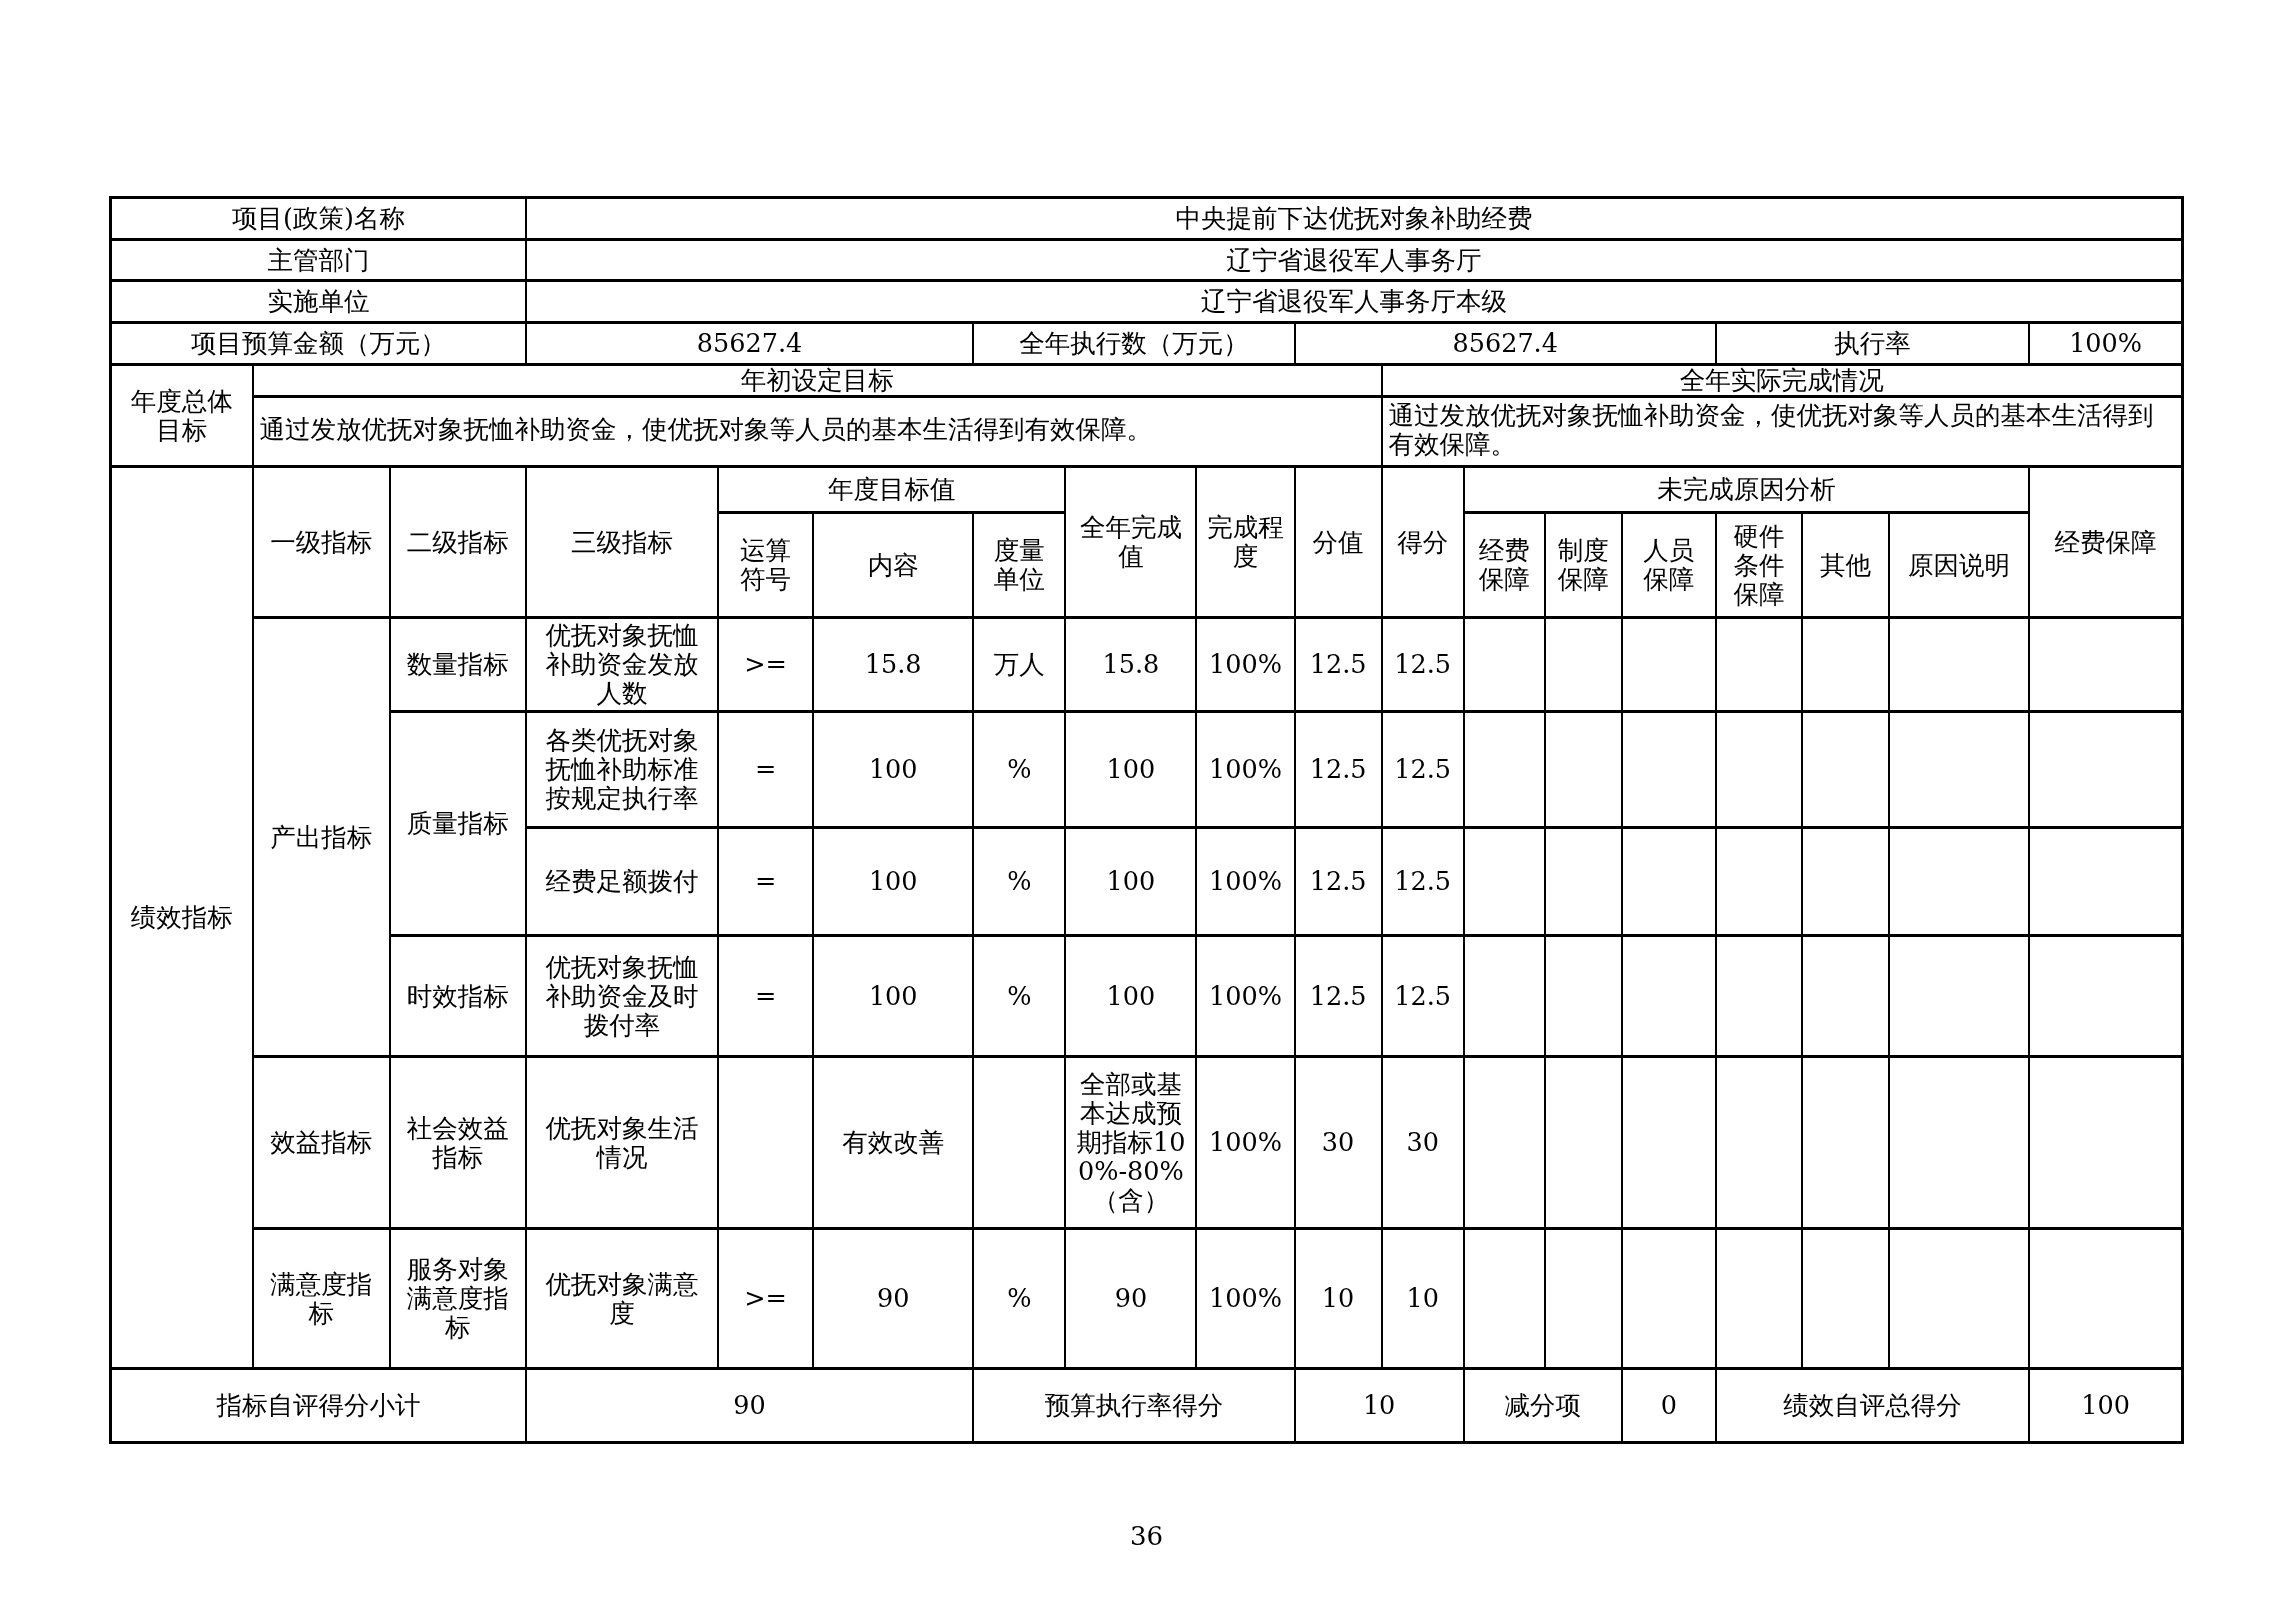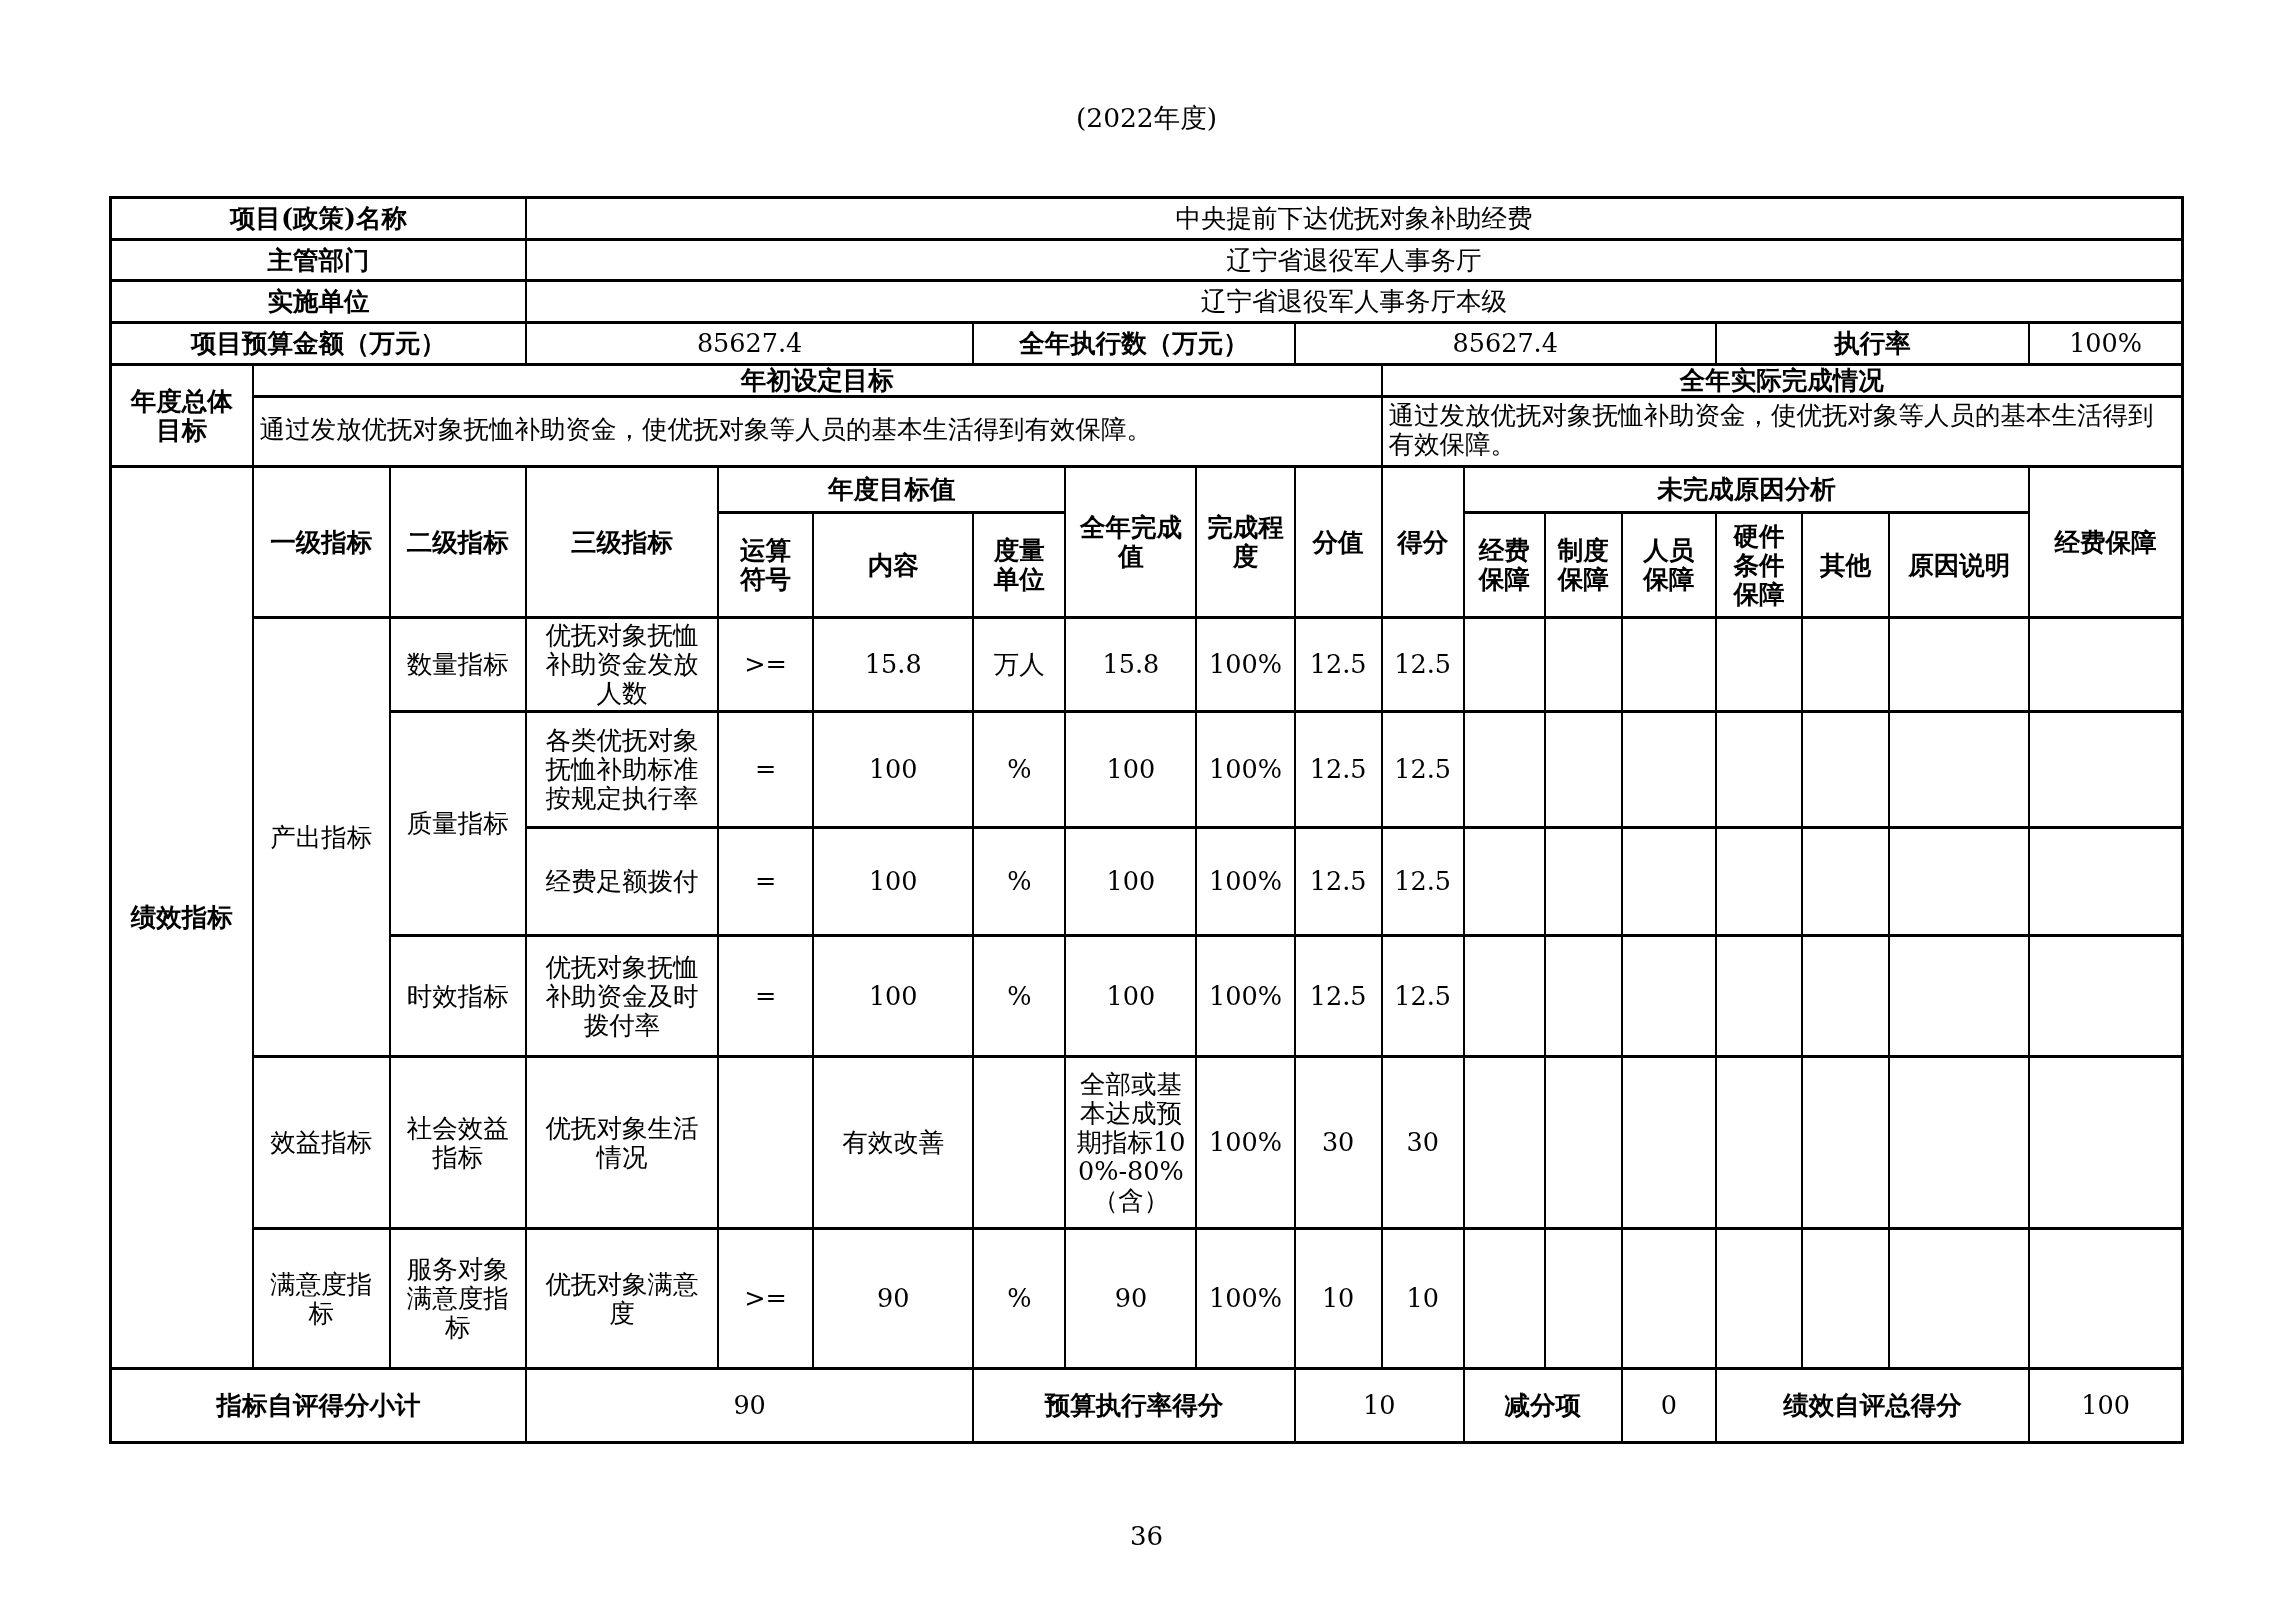--- a/index.html
+++ b/index.html
@@ -24,37 +24,36 @@
     border: 3.9px solid #000;
   }
   td {
     border: 2.9px solid #000;
     border-top-width: 3.9px; border-bottom-width: 3.9px;
     text-align: center; vertical-align: middle;
     font-size: 25.5px; line-height: 29px;
     padding: 2px 5.9px;
     word-break: break-all; overflow: hidden;
   }
-  .b { font-weight: 700; }
+  .b { font-weight: 400; }
   .left { text-align: left; font-family: Liberation Mono, monospace; }
   .pad0  { padding: 0 3.9px; }
   .pad10 { padding: 2px 9.8px; }
   .pad12 { padding: 2px 9px; }
   .pad18 { padding: 2px 11px; }
   .pagenum {
     position: absolute; top: 1521px; left: 0; width: 100%;
     text-align: center; font-size: 26px;
   }
 </style>
 </head>
 <body>
 
 <div class="sheet">
 
-  <div class="subtitle">(2022年度)</div>
 
   <table class="main">
     <colgroup>
       <col style="width:142px">
         <col style="width:137px">
         <col style="width:136px">
         <col style="width:192px">
       <col style="width:95px">
         <col style="width:160px">
         <col style="width:92px">

